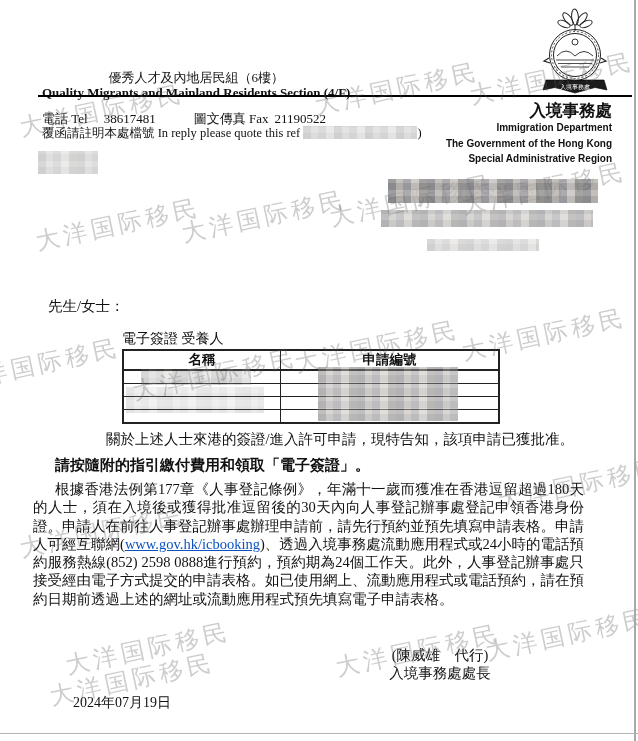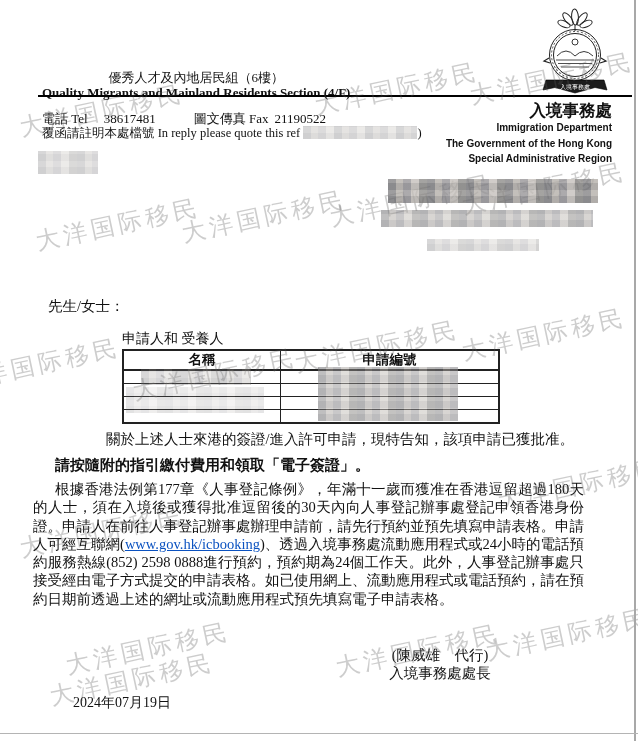--- a/index.html
+++ b/index.html
@@ -146,21 +146,21 @@
     <div class="en">The Government of the Hong Kong</div>
     <div class="en">Special Administrative Region</div>
   </div>
 
   <div class="mosaic dark" style="left:388px;top:179px;width:210px;height:24px;"></div>
   <div class="mosaic mid" style="left:381px;top:210px;width:212px;height:17px;"></div>
   <div class="mosaic light" style="left:427px;top:239px;width:112px;height:12px;"></div>
 
   <div class="salutation">先生/女士：</div>
 
-  <div class="applicants-label">申請人和 受養人</div>
+  <div class="applicants-label">電子簽證 受養人</div>
   <table class="app-table">
     <thead>
       <tr>
         <th class="col-name">名稱</th>
         <th class="col-no">申請編號</th>
       </tr>
     </thead>
     <tbody>
       <tr>
           <td></td>

